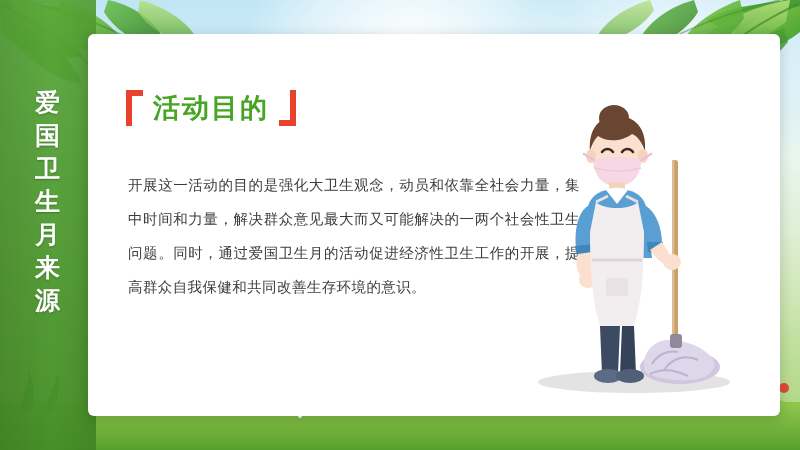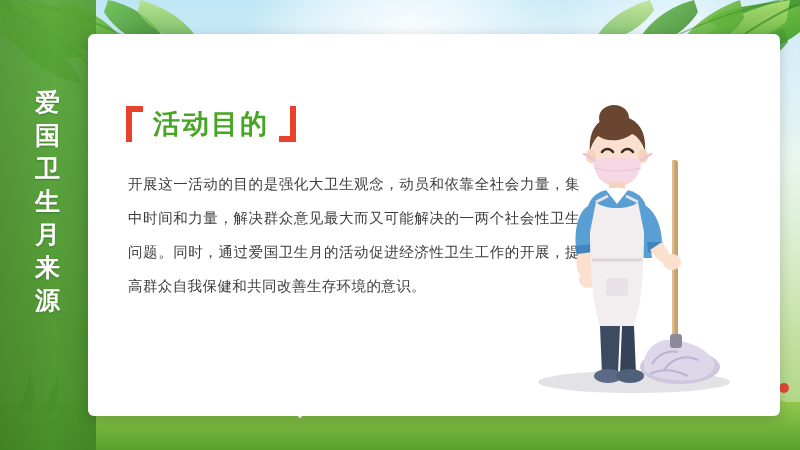--- a/index.html
+++ b/index.html
@@ -73,21 +73,21 @@
     width: 692px; height: 382px;
     background: #ffffff;
     border-radius: 6px;
     box-shadow: 0 3px 14px rgba(0,0,0,0.18);
     z-index: 6;
     overflow: hidden;
   }
 
   
   .heading-wrap {
-    position: absolute; left: 38px; top: 72px;
+    position: absolute; left: 38px; top: 56px;
     display: flex; align-items: flex-end;
   }
   .bracket {
     width: 17px; height: 36px;
     position: relative;
   }
   .bracket-l::before, .bracket-l::after,
   .bracket-r::before, .bracket-r::after {
     content: ""; position: absolute; background: #e8412c;
   }
@@ -105,21 +105,21 @@
     line-height: 36px;
     padding: 0 10px;
     white-space: nowrap;
   }
 
   
   .body-text {
     position: absolute;
     left: 40px; top: 134px;
     width: 452px;
-    font-family: Liberation Mono, monospace;
+    font-family: Liberation Sans, sans-serif;
     font-size: 14.5px;
     line-height: 34px;
     color: #3c3c3c;
     text-align: justify;
     text-justify: inter-ideograph;
     letter-spacing: 0.4px;
   }
 
   
   .illustration {

